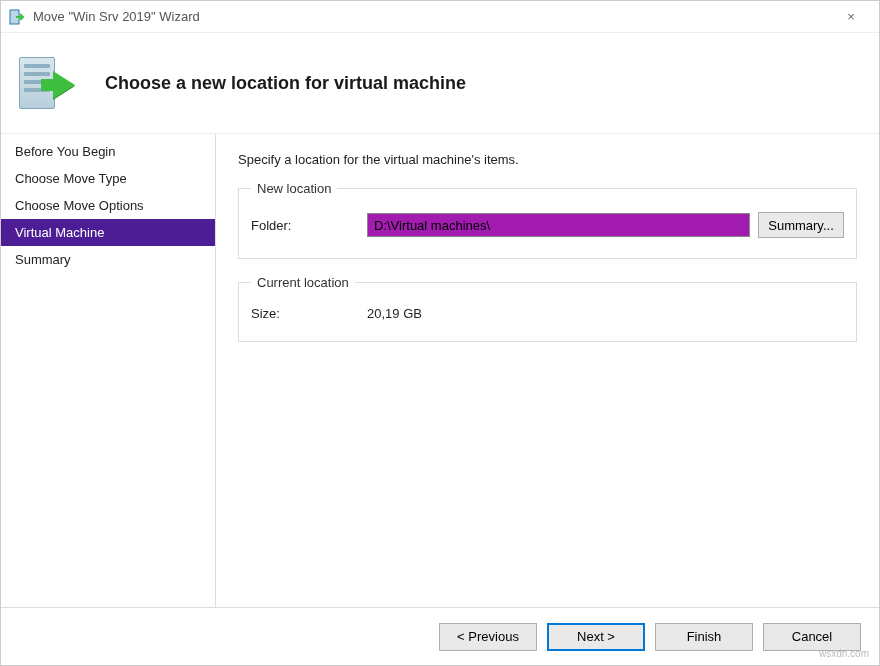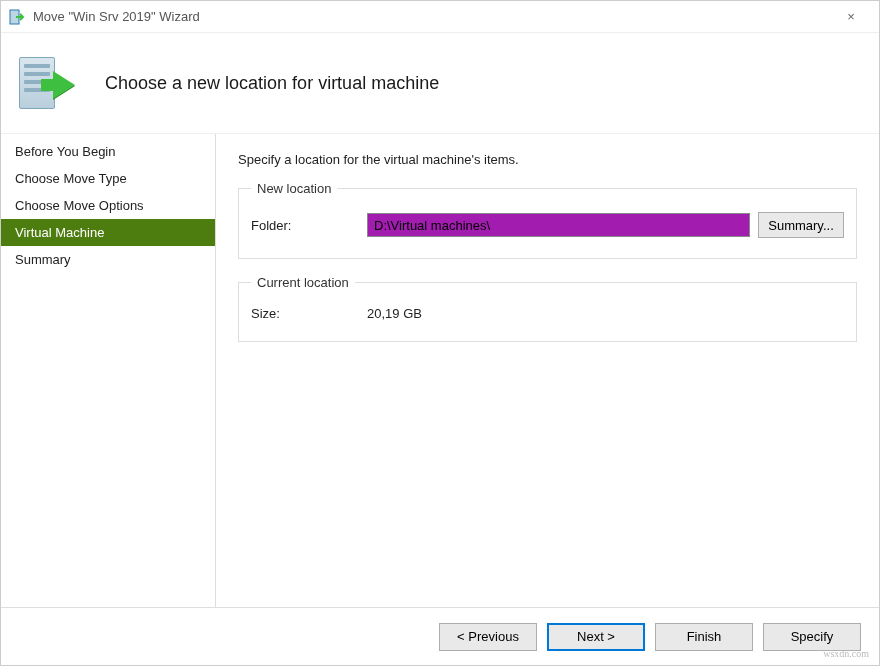--- a/index.html
+++ b/index.html
@@ -11,38 +11,38 @@
     .header { display: flex; align-items: center; padding: 20px 30px 20px 14px; border-bottom: 1px solid #eee; }
     .header-icon { width: 70px; height: 60px; margin-right: 20px; position: relative; flex-shrink:0; }
     .server-box { position:absolute; left:4px; top:4px; width:36px; height:52px; background:linear-gradient(#d9e6ee,#b8cfdb); border:1px solid #7fa6ba; border-radius:2px; }
     .server-box::before, .server-box::after, .server-slot { content:""; position:absolute; left:4px; right:4px; height:4px; background:#8fb0c2; border-radius:1px; }
     .server-box::before{ top:6px;} .server-box::after{ top:14px;}
     .slot3{position:absolute; left:4px; right:4px; top:22px; height:4px; background:#8fb0c2; border-radius:1px;}
     .slot4{position:absolute; left:4px; right:4px; top:30px; height:4px; background:#8fb0c2; border-radius:1px;}
     .arrow-circle { position:absolute; left:26px; top:14px; width:36px; height:36px; }
     .arrow-shape { width:0; height:0; border-top:14px solid transparent; border-bottom:14px solid transparent; border-left:22px solid #3fbf3f; position:absolute; left:12px; top:4px; filter:drop-shadow(0 1px 0 #2a8a2a); }
     .arrow-tail { position:absolute; left:0; top:12px; width:14px; height:12px; background:#3fbf3f; }
-    .header-title { font-size: 18px; font-weight: normal; color: #1a1a1a; }
+    .header-title { font-size: 18px; font-weight: bold; color: #1a1a1a; }
     .body { flex: 1; display: flex; overflow:hidden; }
     .sidebar { width: 215px; border-right: 1px solid #ddd; padding-top: 4px; }
     .side-item { padding: 6px 14px; cursor: pointer; color:#222; }
-    .side-item.selected { background: #4d7c0f; color: #fff; }
+    .side-item.selected { background: #4c1d95; color: #fff; }
     .content { flex: 1; padding: 14px 22px 0 22px; display:flex; flex-direction:column; }
     .instruction { margin: 4px 0 14px 0; color:#222; }
     fieldset.group { border: 1px solid #ddd; margin: 0 0 16px 0; padding: 10px 12px 14px 12px; }
     fieldset.group legend { padding: 0 6px; color:#333; }
     .row { display: flex; align-items: center; margin: 6px 0; }
     .row-label { width: 116px; color:#222; }
     .row-value { color:#222; }
     .folder-input { flex:1; height:24px; border:1px solid #888; padding:2px 6px; font-family:inherit; font-size:13px; background:#a21caf; }
     .browse-btn { width:86px; height:26px; margin-left:8px; background:#e9e9e9; border:1px solid #adadad; cursor:pointer; font-family:inherit; font-size:13px; }
     .footer { height: 58px; border-top: 1px solid #ddd; display: flex; align-items: center; justify-content: flex-end; padding: 0 18px; gap: 10px; }
     .wiz-btn { width: 98px; height: 28px; background:#e9e9e9; border:1px solid #adadad; font-family:inherit; font-size:13px; cursor:pointer; }
     .wiz-btn.primary { border:2px solid #0078d7; background:#e9e9e9; }
-    .watermark { position:absolute; bottom:6px; right:10px; font-size:10px; color:#bbb;font-family:Liberation Serif, serif; }
+    .watermark { position:absolute; bottom:6px; right:10px; font-size:10px; color:#bbb; }
   </style>
 </head>
 <body>
 
 <div class="window">
   <div class="titlebar">
     <span class="titlebar-icon">
       <svg width="16" height="16" viewBox="0 0 16 16">
           <rect x="1" y="1" width="9" height="14" fill="#bcd6e4" stroke="#2a7ab0"></rect>
           <path d="M7 8 L14 8 M11 5 L14 8 L11 11" stroke="#3fbf3f" stroke-width="2" fill="none"></path>
@@ -94,17 +94,17 @@
           <div class="row-value">20,19 GB</div>
         </div>
       </fieldset>
     </div>
   </div>
 
   <div class="footer">
     <button class="wiz-btn">&lt; Previous</button>
     <button class="wiz-btn primary">Next &gt;</button>
     <button class="wiz-btn">Finish</button>
-    <button class="wiz-btn">Specify</button>
+    <button class="wiz-btn">Cancel</button>
   </div>
 
   <div class="watermark">wsxdn.com</div>
 </div>
 
 </body></html>

